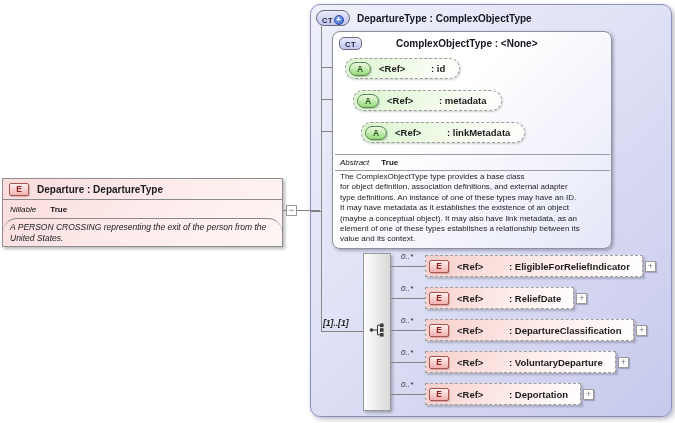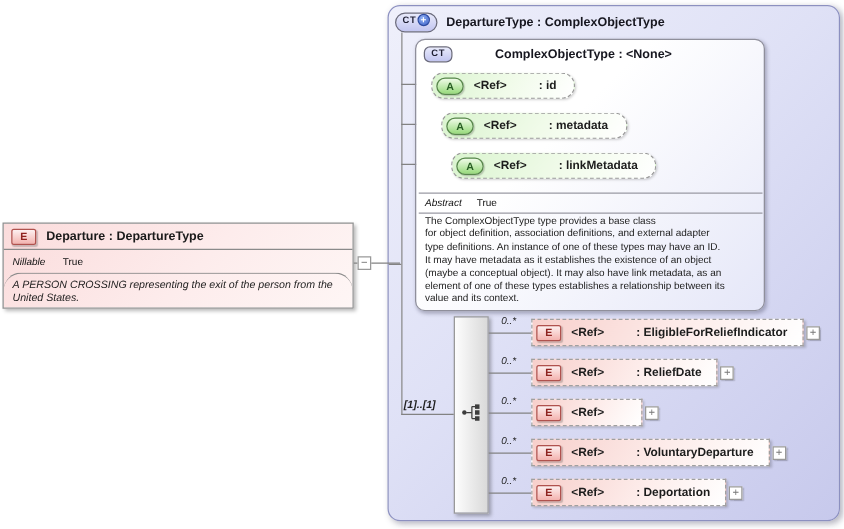--- a/index.html
+++ b/index.html
@@ -8,32 +8,32 @@
 
   
   .left-box { position:absolute; left:2px; top:178px; width:281px; height:69px;
     border:1px solid #8f8f8f; background:linear-gradient(135deg,#fbdcdc 0%,#fdecec 55%,#fef6f5 100%);
     box-shadow:2px 2px 3px rgba(0,0,0,.28); }
   .lb-header { display:flex; align-items:center; gap:8px; height:20px; padding:0 6px; }
   .lb-title { font-size:10px; font-weight:bold; color:#1a1a1a; }
   .lb-prop { display:flex; align-items:center; gap:14px; height:19px; padding:0 7px;
     border-top:1px solid #8a8a8a; font-size:8px; color:#111; }
   .prop-label { font-style:italic; }
-  .prop-value { font-weight:normal; }
+  .prop-value { font-weight:bold; }
   .lb-desc { border-top:1px solid #8a8a8a; padding:3px 7px; font-size:8.5px; font-style:italic;
     line-height:11px; color:#1c1c1c; white-space:pre-line;border-radius:14px; }
 
   
   .e-icon { display:inline-flex; align-items:center; justify-content:center; width:20px; height:13px;
     border:1px solid #b0524e; border-radius:2px; background:linear-gradient(180deg,#fdf0f0,#f3b3af);
     color:#8f2320; font-size:8.5px; font-weight:bold; box-shadow:1px 1px 1px rgba(0,0,0,.2); flex:none; }
   .a-icon { display:inline-flex; align-items:center; justify-content:center; width:22px; height:14px;
     border:1px solid #57864b; border-radius:7px; background:linear-gradient(180deg,#effbe7,#97da7b);
     color:#275e22; font-size:8.5px; font-weight:bold; box-shadow:1px 1px 1px rgba(0,0,0,.2); flex:none; }
-  .ct-icon { display:inline-flex; align-items:flex-start; justify-content:center; width:23px; height:13px;
+  .ct-icon { display:inline-flex; align-items:flex-end; justify-content:center; width:23px; height:13px;
     border:1px solid #6b6b7c; border-radius:5px; background:linear-gradient(180deg,#e8eafb,#c2c5f0);
     color:#1f1f33; font-size:7.5px; font-weight:bold; letter-spacing:.4px; flex:none; }
   .ctplus { width:34px; height:16px; border-radius:8px; gap:1px; }
   .plus-circle { display:inline-flex; align-items:center; justify-content:center; width:10px; height:10px;
     border-radius:50%; border:1px solid #2c4aa0; background:radial-gradient(circle at 35% 30%,#8fb0f4,#3d62c8);
     color:#ffffff; font-size:8px; font-weight:bold; line-height:1; }
   .plus-box { display:inline-flex; align-items:center; justify-content:center; width:11px; height:11px;
     border:1px solid #999; background:#fff; color:#777; font-size:9px; line-height:1;
     box-shadow:1px 1px 1px rgba(0,0,0,.2); flex:none; }
   .minus-box { position:absolute; left:286px; top:205px; width:11px; height:11px; z-index:8;
@@ -209,20 +209,21 @@
     </div>
 
     <div class="el-row" style="top:314px;">
       <span class="occ-label">0..*</span>
       <span class="el-line"></span>
       <div class="el-box">
         <span class="e-icon">
             <span>E</span>
           </span>
         <span class="ref-label">&lt;Ref&gt;</span>
+        <span class="name-label">: DepartureClassification</span>
       </div>
       <span class="plus-box el-plus">
           <span>+</span>
         </span>
     </div>
 
     <div class="el-row" style="top:346px;">
       <span class="occ-label">0..*</span>
       <span class="el-line"></span>
       <div class="el-box">

